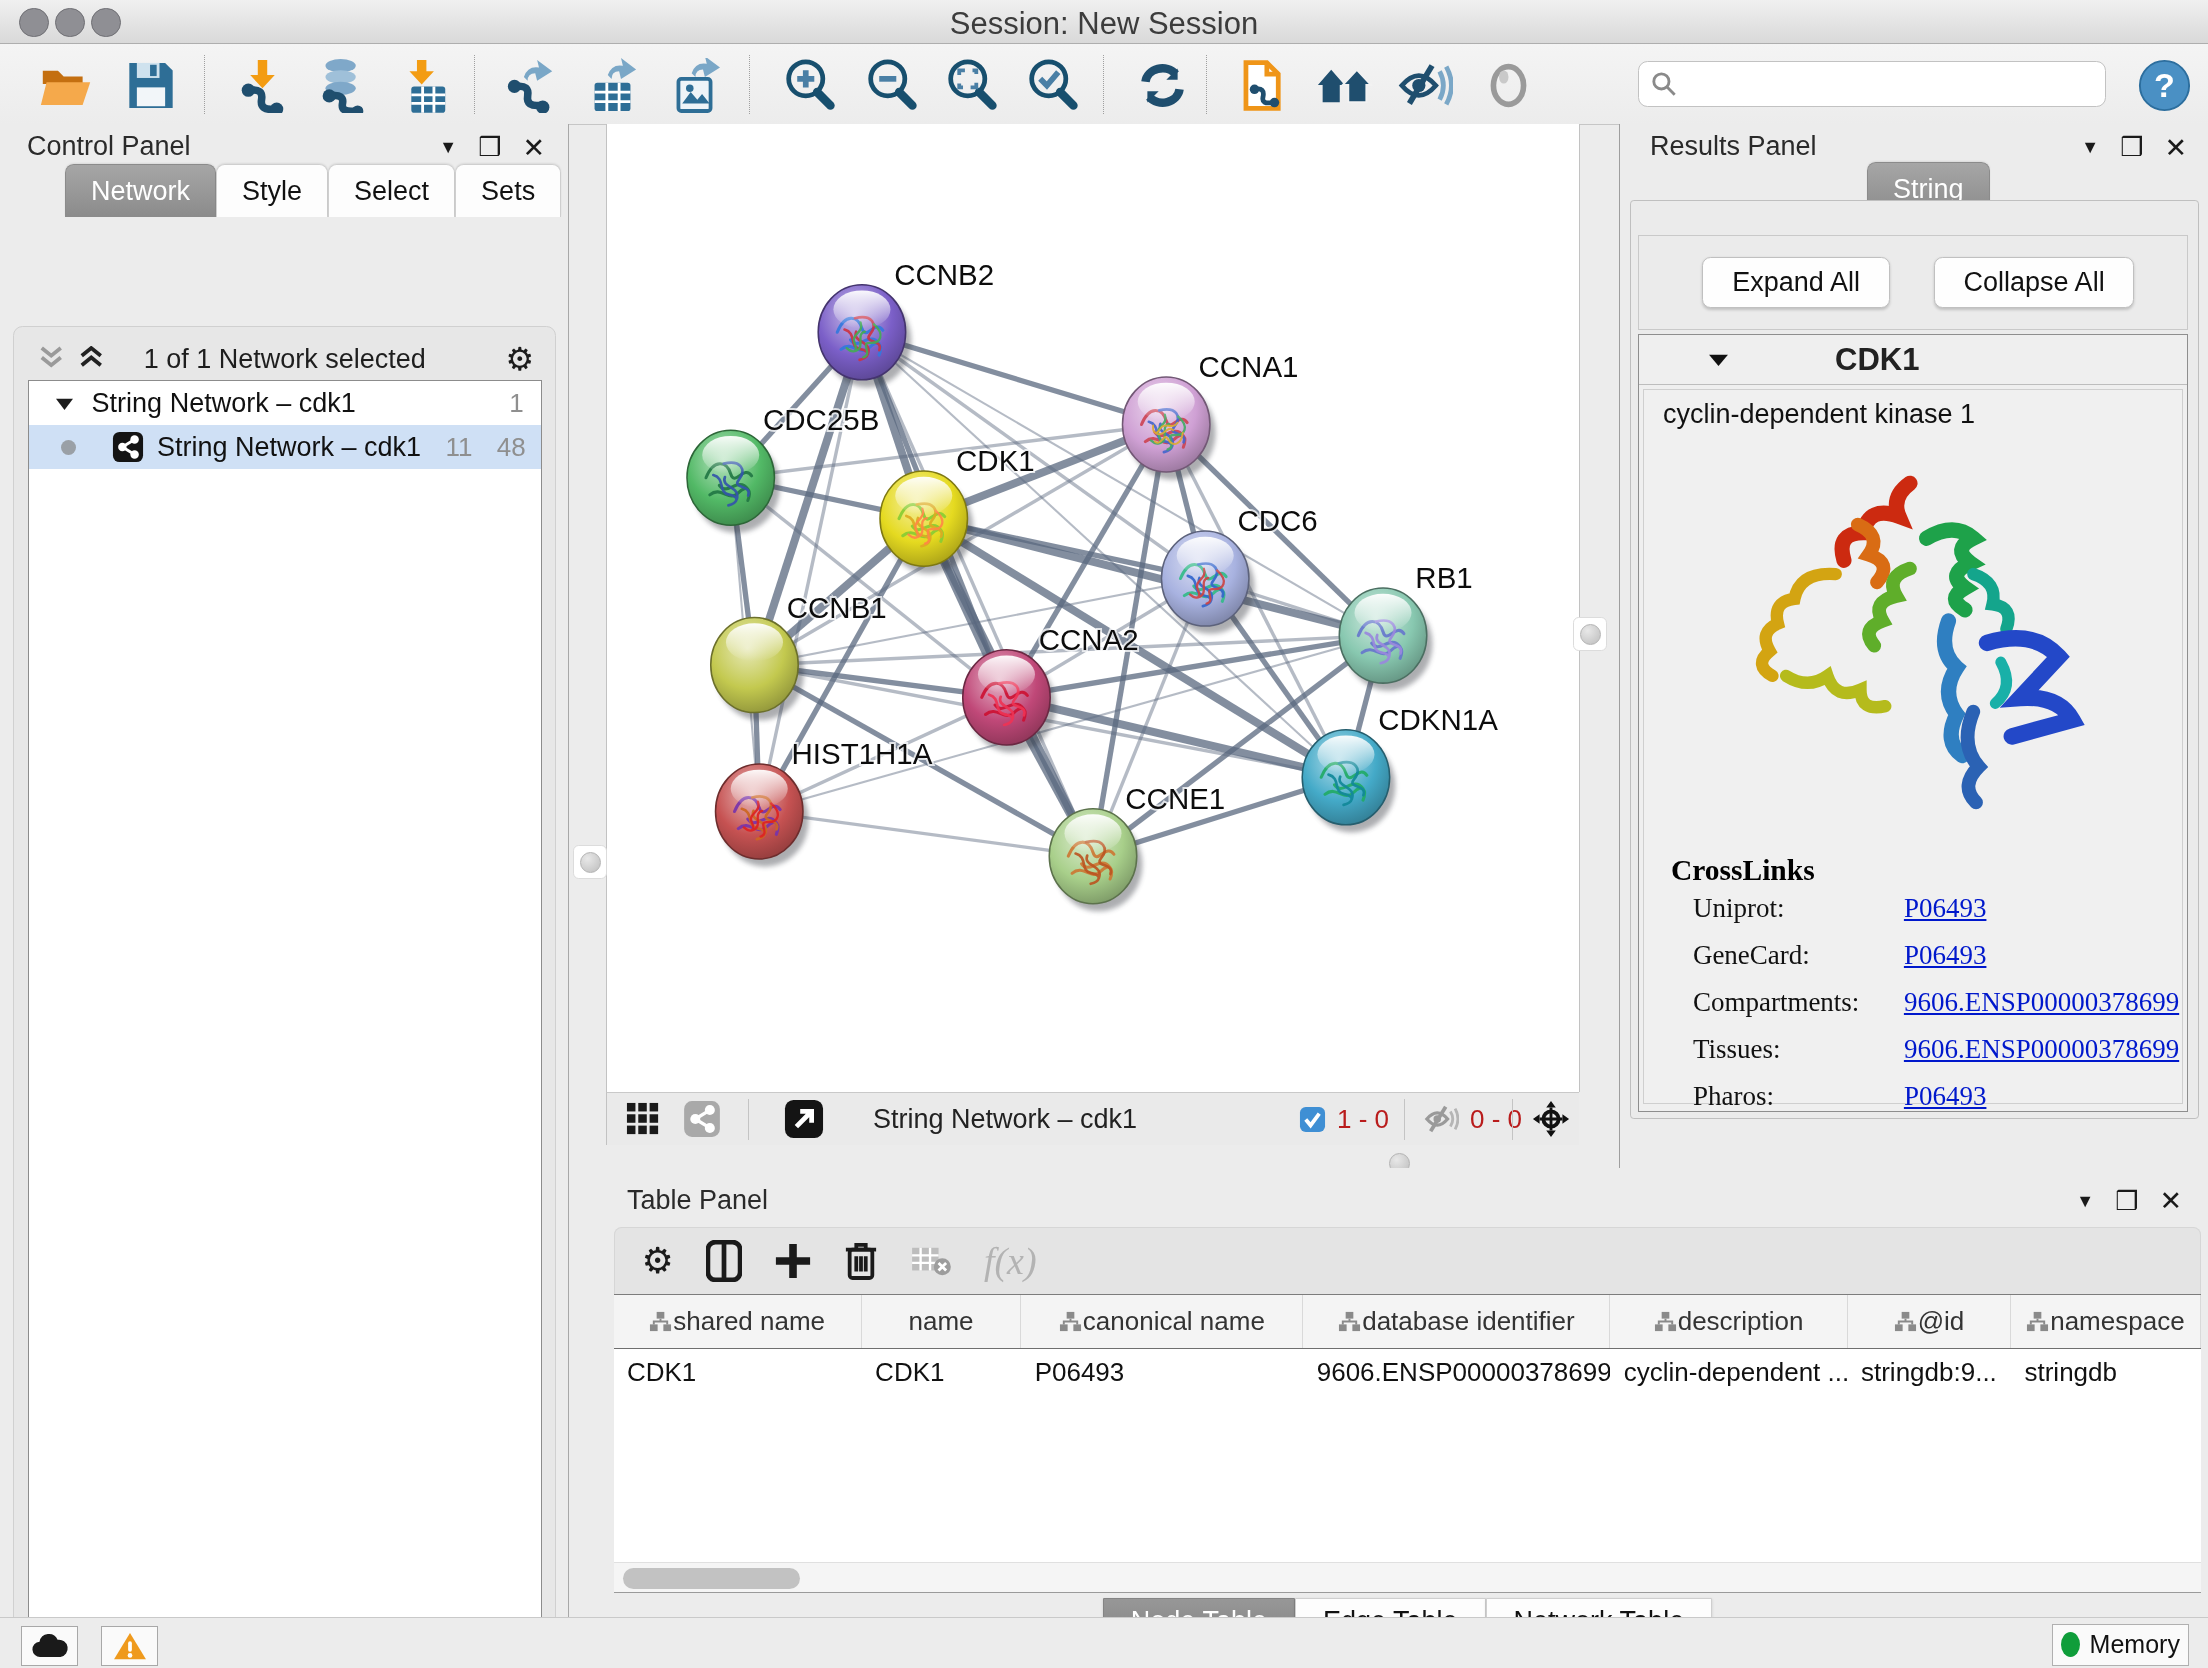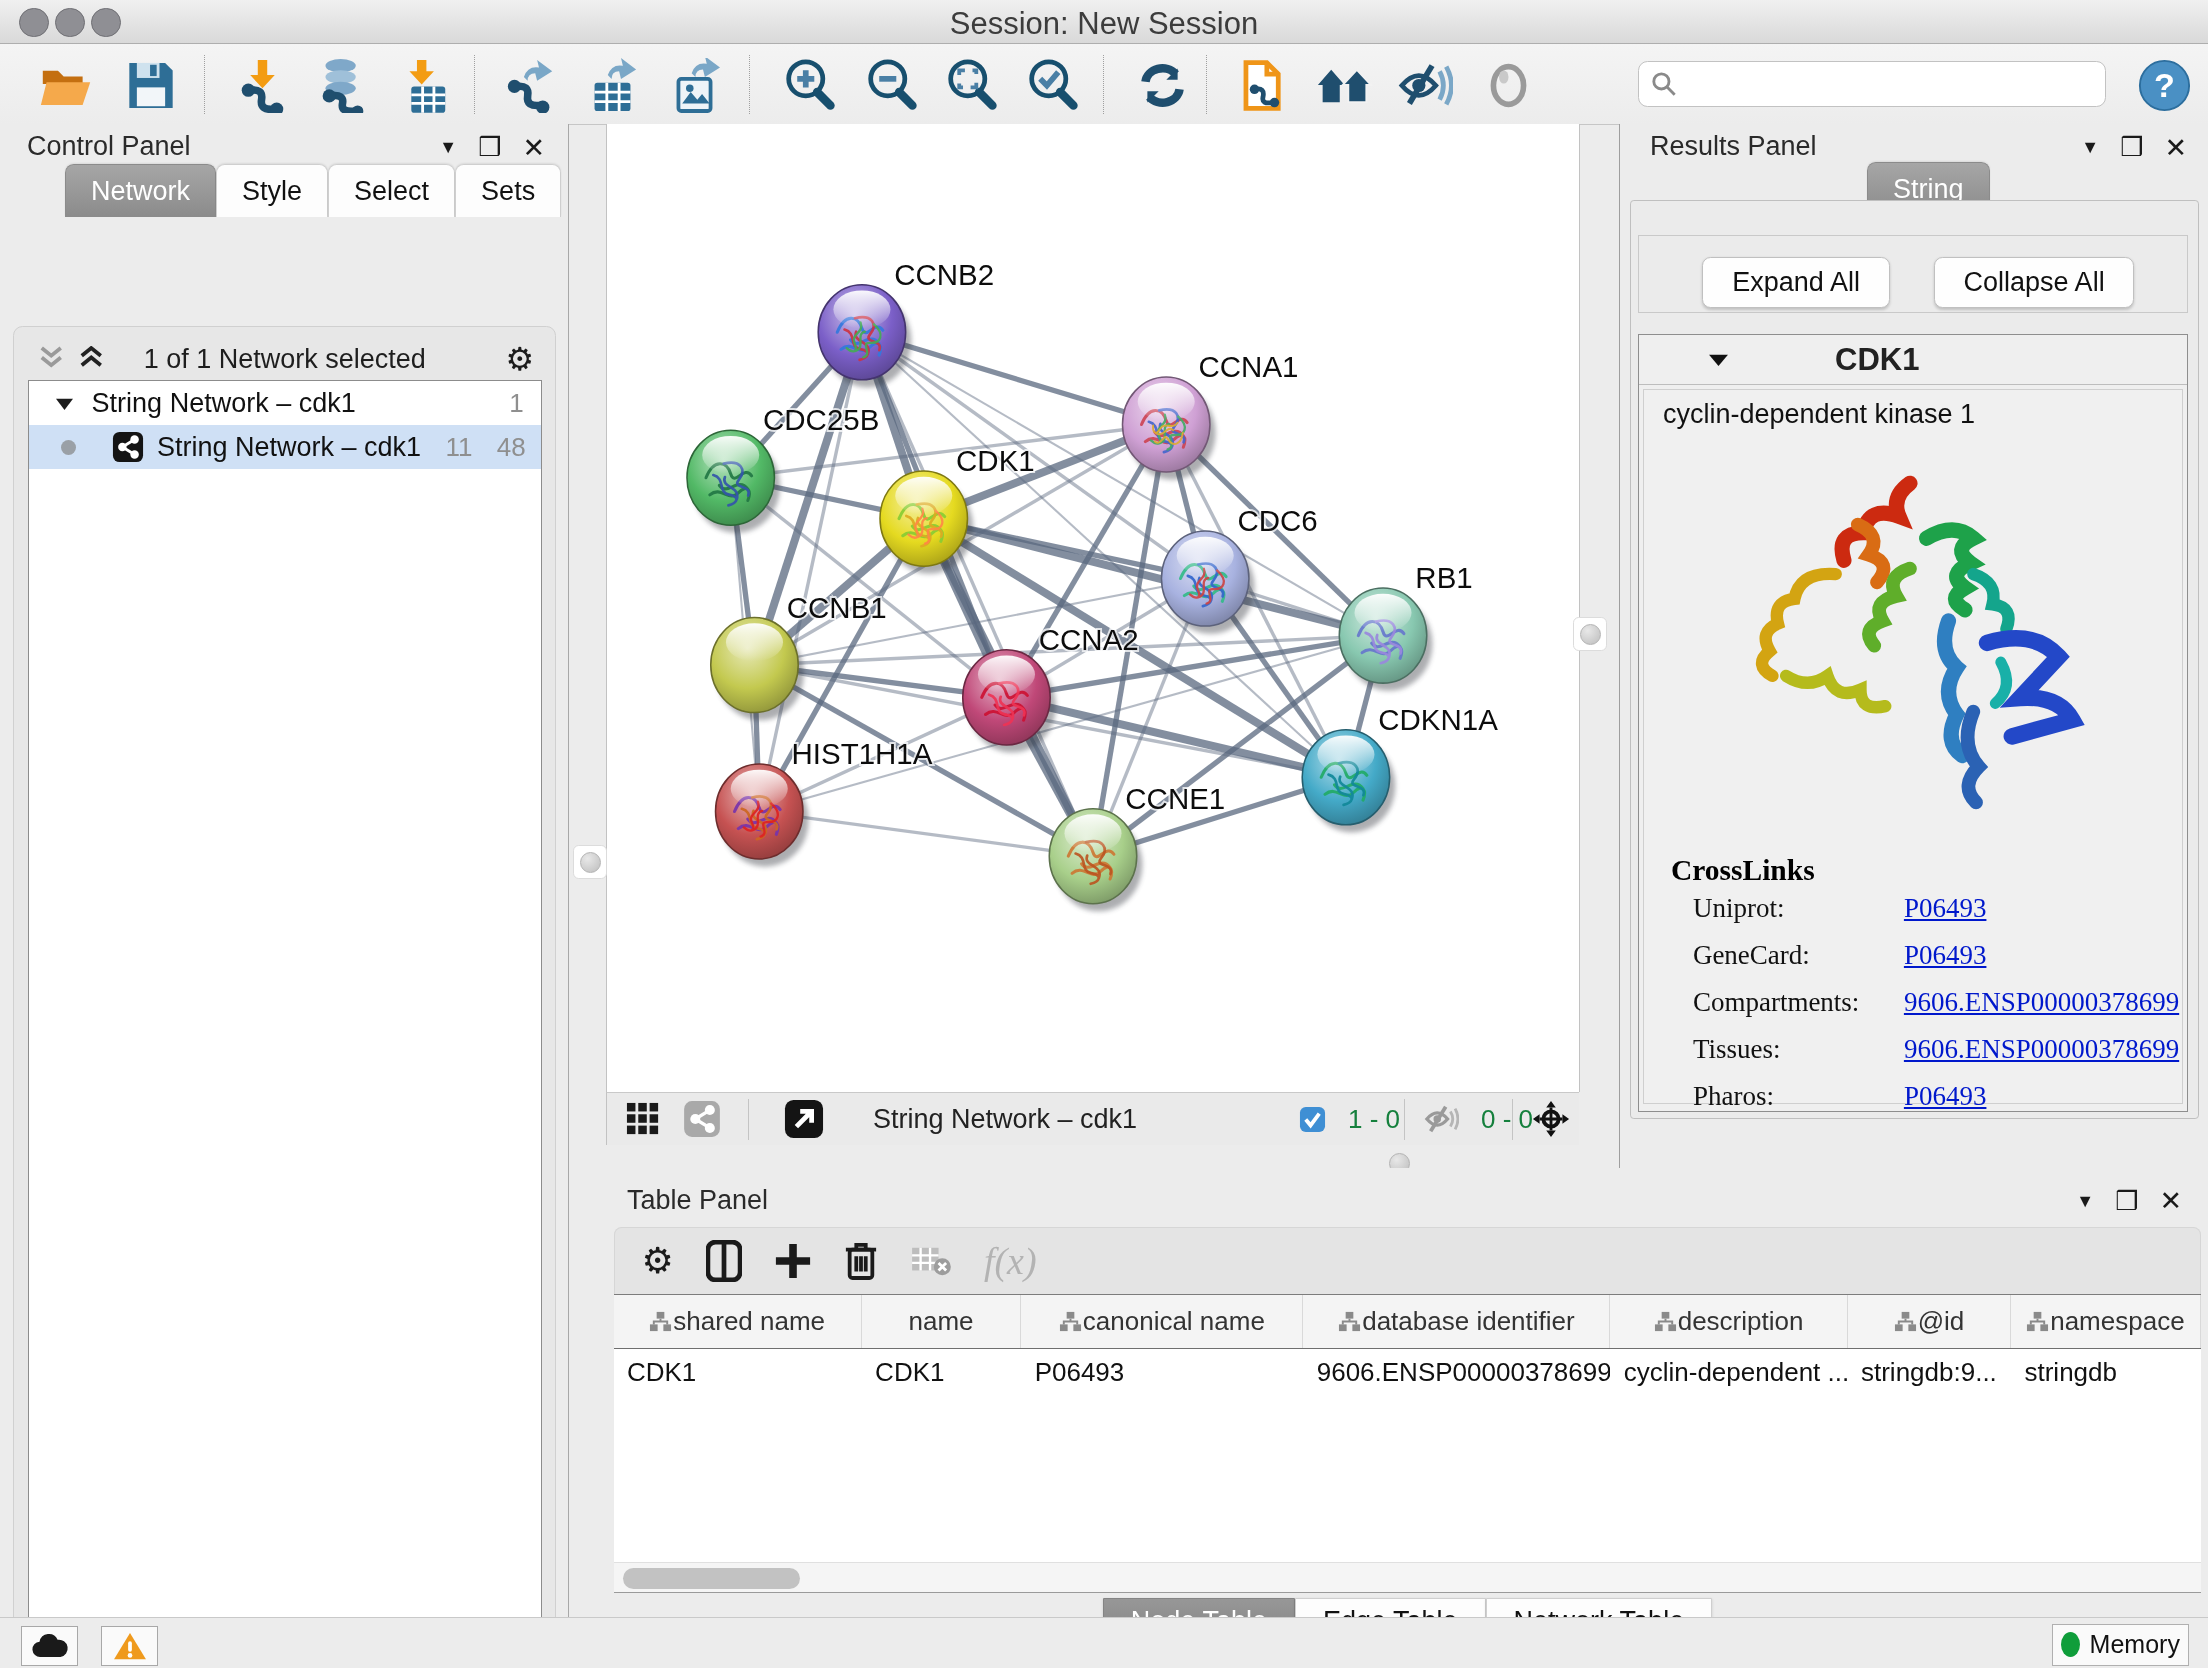--- a/index.html
+++ b/index.html
@@ -42,31 +42,31 @@
   .netrow{position:relative;height:44px;display:flex;align-items:center;font-size:27px;color:#111;}
   .netrow.sel{background:#cfe0f5;}
   .rcount{position:absolute;font-size:26px;color:#8f8f8f;}
   
   .canvas{position:absolute;left:606px;top:124px;width:972px;height:968px;background:#fff;
     border-left:1px solid #c2c2c2;border-right:1px solid #c2c2c2;}
   .netfooter{position:absolute;left:606px;top:1092px;width:972px;height:52px;background:#eaeaea;
     border-top:1px solid #c9c9c9;border-left:1px solid #c2c2c2;}
   .nf{position:absolute;top:0;height:52px;display:flex;align-items:center;}
   .nfsep{position:absolute;top:5.7px;height:41px;border-left:1px solid #c4c4c4;}
-  .nfcount{font-size:26px;color:#15803d;margin-left:22px;}
+  .nfcount{font-size:26px;color:#b91c1c;margin-left:11px;}
   .splitdot{position:absolute;width:32px;height:32px;background:#fff;border:1px solid #dcdcdc;
     border-radius:5.7px;display:flex;align-items:center;justify-content:center;}
   .splitdot i{width:19px;height:19px;border-radius:50%;background:radial-gradient(circle at 35% 30%,#e8e8e8,#bdbdbd);
     border:1px solid #b3b3b3;display:block;}
   
   .rpanel{position:absolute;left:1619px;top:124px;width:590px;height:1044px;background:#ececec;
     border-left:1.9px solid #9e9e9e;}
   .rp-outer{position:absolute;left:9.5px;top:76px;width:567px;height:917px;background:#ebebeb;
     border:1px solid #bfbfbf;border-radius:3.8px;}
-  .rp-btnbox{position:absolute;left:7.6px;top:34px;width:550px;height:78px;border:1.9px solid #c9c9c9;
+  .rp-btnbox{position:absolute;left:7.6px;top:34px;width:550px;height:95px;border:1.9px solid #c9c9c9;
     background:#ebebeb;box-sizing:border-box;}
   .rbtn{position:absolute;top:21px;height:49px;background:#fefefe;border:1px solid #c0c0c0;border-radius:8.6px;
     font-size:27px;color:#111;display:flex;align-items:center;justify-content:center;
     box-shadow:0 1.9px 2.9px rgba(0,0,0,.18);}
   .cdkbox{position:absolute;left:7.6px;top:133px;width:550px;height:778px;border:1.9px solid #8e8e8e;
     background:#efefef;box-sizing:border-box;}
   .cdkhead{position:relative;height:49px;border-bottom:1px solid #bdbdbd;display:flex;align-items:center;}
   .cdkbody{position:relative;margin:3.8px;height:713px;border:1px solid #cfcfcf;background:#f0f0f0;}
   .desc{font-size:27px;color:#111;margin:9.5px 0 0 19px;}
   .serif{font-family:"Liberation Serif","DejaVu Serif",serif;}

